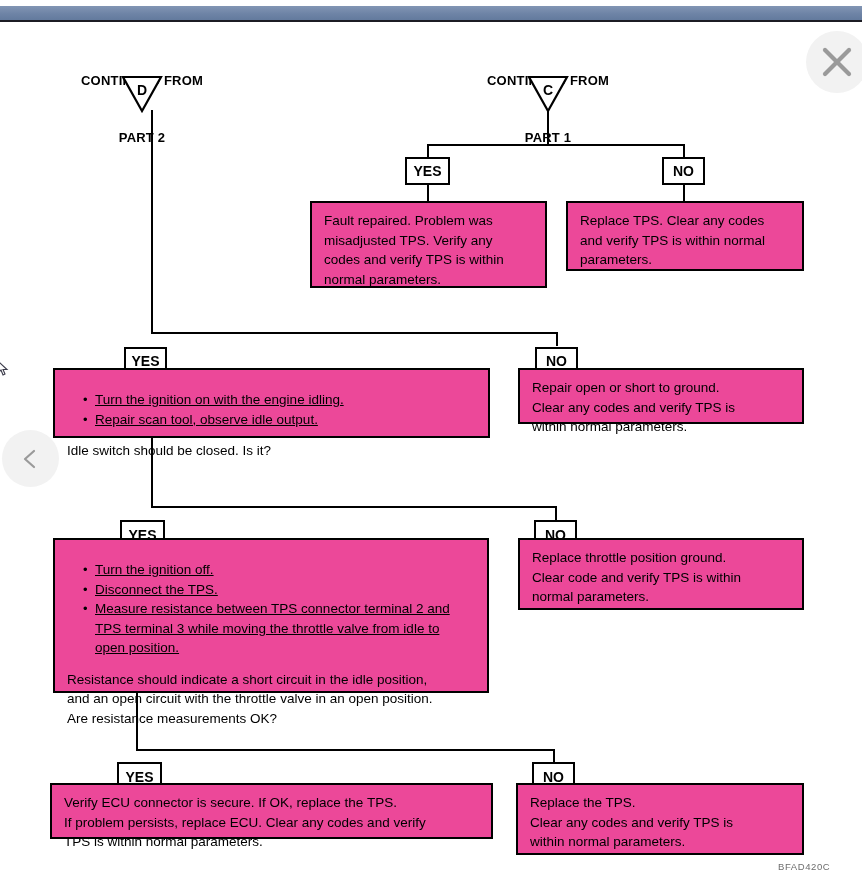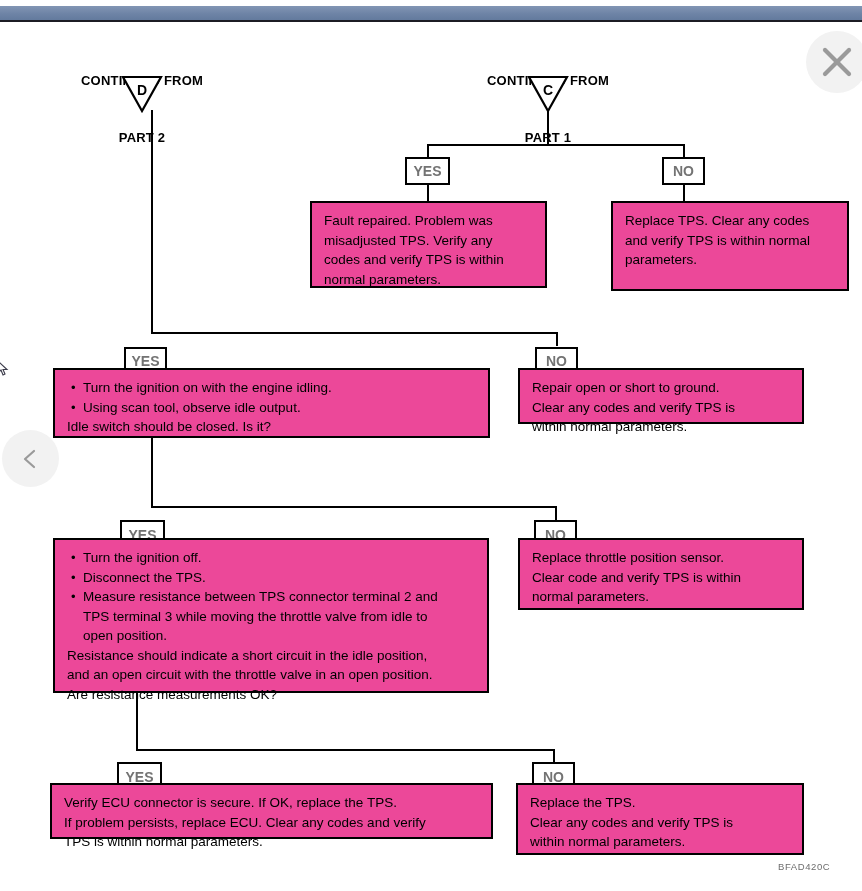--- a/index.html
+++ b/index.html
@@ -90,44 +90,45 @@
   .ln.v { width: 2px; }
   .ln.h { height: 2px; }
 
   
   .yn {
     position: absolute;
     border: 2px solid #000;
     background: #fff;
     font-size: 14px;
     font-weight: bold;
-    color: #737373;
+    color: #000000;
     display: flex;
     align-items: center;
     justify-content: center;
     line-height: 1;
     box-sizing: border-box;
   }
 
   
   .tbox {
     position: absolute;
     border: 2px solid #000;
     background: #ec4899;
     box-sizing: border-box;
     padding: 8px 10px 6px 12px;
     font-size: 13.5px;
     line-height: 19.5px;
     color: #000;
   }
   .tbox p { margin: 0; white-space: pre-wrap; }
   .tbox ul {
-    margin: 0;
+    margin: 12px;
     padding: 0 0 0 16px;
     list-style: none;
+    text-decoration: underline;
   }
   .tbox li {
     position: relative;
     margin: 0;
     padding-left: 0;
     white-space: pre-wrap;
   }
   .tbox li::before {
     content: "\2022";
     position: absolute;
@@ -215,40 +216,40 @@
     <div class="ln v" style="left:427px; top:165px; height:17px;"></div>
     <div class="ln v" style="left:683px; top:165px; height:17px;"></div>
 
     <div class="tbox" style="left:310px; top:181px; width:237px; height:87px;">
       <p>Fault repaired. Problem was</p>
       <p>misadjusted TPS. Verify any</p>
       <p>codes and verify TPS is within</p>
       <p>normal parameters.</p>
     </div>
 
-    <div class="tbox" style="left:566px; top:181px; width:238px; height:90px;margin-left:45px;">
+    <div class="tbox" style="left:566px; top:181px; width:238px; height:70px;">
       <p>Replace TPS. Clear any codes</p>
       <p>and verify TPS is within normal</p>
       <p>parameters.</p>
     </div>
 
     <div class="ln v" style="left:151px; top:90px; height:224px;"></div>
     <div class="ln h" style="left:151px; top:312px; width:407px;"></div>
     <div class="ln v" style="left:556px; top:312px; height:14px;"></div>
 
     <div class="yn" style="left:124px; top:327px; width:43px; height:28px;">YES</div>
     <div class="yn" style="left:535px; top:327px; width:43px; height:28px;">NO</div>
 
     <div class="ln v" style="left:151px; top:355px; height:15px;"></div>
     <div class="ln v" style="left:556px; top:355px; height:15px;"></div>
 
     <div class="tbox" style="left:53px; top:348px; width:437px; height:70px;">
       <ul>
         <li>Turn the ignition on with the engine idling.</li>
-        <li>Using scan tool, observe idle output.</li>
+        <li>Repair scan tool, observe idle output.</li>
       </ul>
       <p>Idle switch should be closed. Is it?</p>
     </div>
 
     <div class="tbox" style="left:518px; top:348px; width:286px; height:56px;">
       <p>Repair open or short to ground.</p>
       <p>Clear any codes and verify TPS is</p>
       <p>within normal parameters.</p>
     </div>
 
@@ -269,21 +270,21 @@
         <li>Measure resistance between TPS connector terminal 2 and
 TPS terminal 3 while moving the throttle valve from idle to
 open position.</li>
       </ul>
       <p>Resistance should indicate a short circuit in the idle position,</p>
       <p>and an open circuit with the throttle valve in an open position.</p>
       <p>Are resistance measurements OK?</p>
     </div>
 
     <div class="tbox" style="left:518px; top:518px; width:286px; height:72px;">
-      <p>Replace throttle position sensor.</p>
+      <p>Replace throttle position ground.</p>
       <p>Clear code and verify TPS is within</p>
       <p>normal parameters.</p>
     </div>
 
     <div class="ln v" style="left:136px; top:673px; height:58px;"></div>
     <div class="ln h" style="left:136px; top:729px; width:419px;"></div>
     <div class="ln v" style="left:553px; top:729px; height:13px;"></div>
 
     <div class="yn" style="left:117px; top:742px; width:45px; height:29px;">YES</div>
     <div class="yn" style="left:532px; top:742px; width:43px; height:29px;">NO</div>

